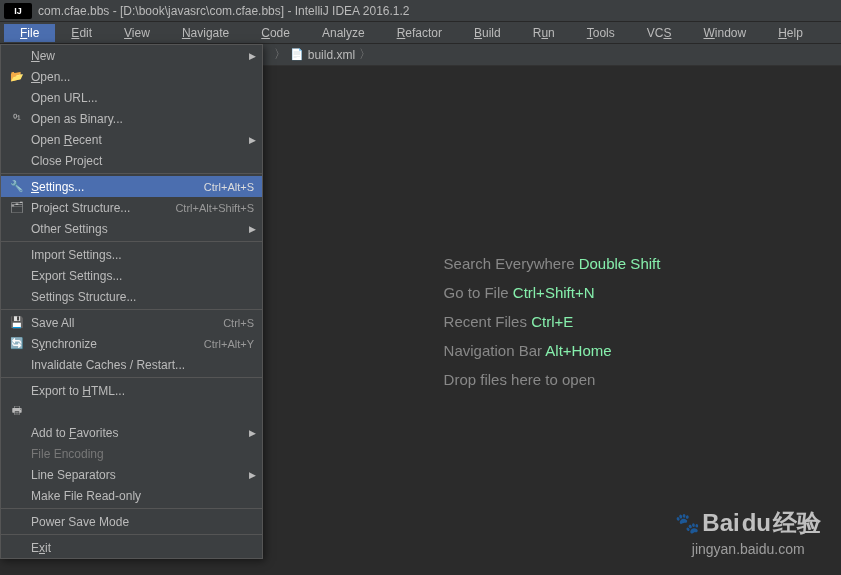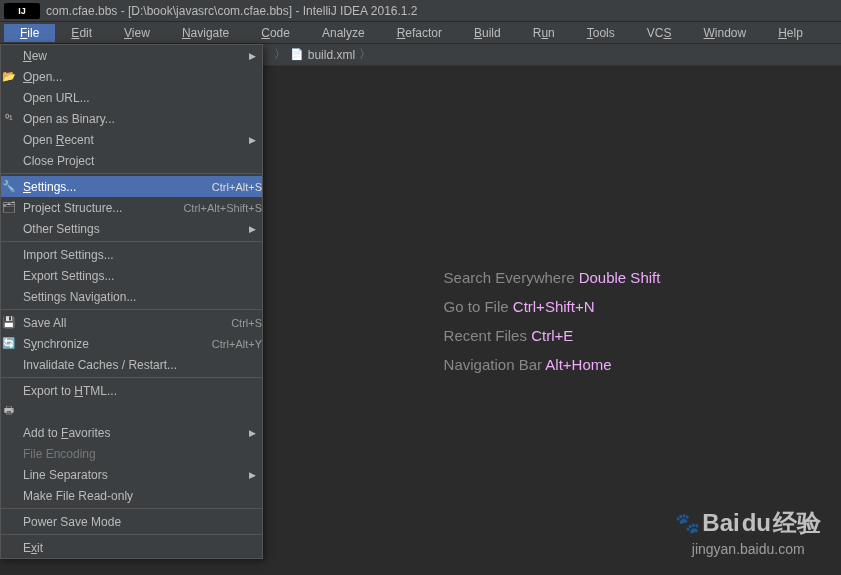--- a/index.html
+++ b/index.html
@@ -1,45 +1,45 @@
 <!DOCTYPE html>
 <html><head>
 <meta charset="utf-8">
 <style>
 * { margin: 0; padding: 0; box-sizing: border-box; font-family: "Segoe UI", Arial, sans-serif; }
 body { width: 841px; height: 575px; background: #2b2b2b; color: #bbbbbb; overflow: hidden; position: relative; }
 
 .titlebar { height: 22px; background: #3c3f41; display: flex; align-items: center; padding: 0 4px; font-size: 12px; color: #bbbbbb; border-bottom: 1px solid #282828; }
-.titlebar-icon { width: 36px; height: 16px; background: #000; color: #fff; font-size: 9px; font-weight: bold; display: flex; align-items: center; justify-content: center; margin-right: 6px; border-radius: 2px; }
+.titlebar-icon { width: 28px; height: 16px; background: #000; color: #fff; font-size: 9px; font-weight: bold; display: flex; align-items: center; justify-content: center; margin-right: 6px; border-radius: 2px; }
 
 .menubar { height: 22px; background: #3c3f41; display: flex; align-items: center; padding: 0 4px; font-size: 12px; border-bottom: 1px solid #282828; }
 .menubar .menu-item { padding: 2px 16px; cursor: pointer; color: #bbbbbb; }
 .menubar .menu-item.open { background: #4b6eaf; color: #fff; }
 .menubar .menu-item u { text-decoration: underline; }
 
 .breadcrumb { height: 22px; background: #3c3f41; display: flex; align-items: center; padding-left: 270px; font-size: 12px; color: #bbbbbb; border-bottom: 1px solid #323232; }
 .breadcrumb .sep { margin: 0 4px; color: #888; }
 .breadcrumb-icon { font-size: 11px; margin-right: 4px; color: #aa8; }
 
 .dropdown { position: absolute; top: 44px; left: 0; width: 263px; background: #3c3f41; border: 1px solid #555; box-shadow: 2px 2px 8px rgba(0,0,0,0.5); font-size: 12px; z-index: 10; }
-.dropdown .item { display: flex; align-items: center; height: 21px; padding: 0 0; cursor: pointer; color: #bbbbbb; position: relative; }
+.dropdown .item { display: flex; align-items: center; height: 21px; padding: 0 8px; cursor: pointer; color: #bbbbbb; position: relative; }
 .dropdown .item.selected { background: #4b6eaf; color: #fff; }
 .dropdown .item.disabled { color: #777; cursor: default; }
 .dropdown .item .icon { width: 16px; margin-right: 6px; display: flex; align-items: center; justify-content: center; font-size: 11px; }
 .dropdown .item .label { flex: 1; }
 .dropdown .item .shortcut { color: #999; font-size: 11px; }
 .dropdown .item.selected .shortcut { color: #ddd; margin-left: 18px; }
 .dropdown .item .arrow { position: absolute; right: 6px; font-size: 9px; }
 .dropdown .sep { height: 1px; background: #555; margin: 2px 0; }
 .dropdown .item u { text-decoration: underline; }
 
 .editor-area { position: absolute; top: 67px; left: 263px; right: 0; bottom: 0; background: #2b2b2b; display: flex; flex-direction: column; align-items: center; justify-content: center; }
 .hints { font-size: 15px; color: #888; }
 .hints .row { margin: 12px 0; }
-.hints .key { color: #f0abfc; }
+.hints .key { color: #86efac; }
 
 .watermark { position: absolute; bottom: 18px; right: 20px; text-align: right; opacity: 0.7; }
 .watermark .logo { font-size: 24px; color: #fff; font-weight: bold; letter-spacing: 0; display: flex; align-items: center; justify-content: flex-end; gap: 2px; }
 .watermark .paw { font-size: 20px; }
 .watermark .cn { font-size: 24px; }
 .watermark .url { font-size: 14px; color: #ccc; margin-top: 2px; text-align: center; }
 </style>
 </head>
 <body>
 
@@ -118,21 +118,21 @@
     <div class="item">
       <span class="icon"></span>
       <span class="label">Import Settings...</span>
     </div>
     <div class="item">
       <span class="icon"></span>
       <span class="label">Export Settings...</span>
     </div>
     <div class="item">
       <span class="icon"></span>
-      <span class="label">Settings Navigation...</span>
+      <span class="label">Settings Structure...</span>
     </div>
     <div class="sep"></div>
     <div class="item">
       <span class="icon">💾</span>
       <span class="label">Save All</span>
       <span class="shortcut">Ctrl+S</span>
     </div>
     <div class="item">
       <span class="icon">🔄</span>
       <span class="label">S<u>y</u>nchronize</span>
@@ -179,20 +179,21 @@
       <span class="label">E<u>x</u>it</span>
     </div>
   </div>
 
 <div class="editor-area">
   <div class="hints" id="hints">
       <div class="row"><span>Search Everywhere</span>  <span class="key">Double Shift</span></div>
       <div class="row"><span>Go to File</span>  <span class="key">Ctrl+Shift+N</span></div>
       <div class="row"><span>Recent Files</span>  <span class="key">Ctrl+E</span></div>
       <div class="row"><span>Navigation Bar</span>  <span class="key">Alt+Home</span></div>
+      <div class="row"><span>Drop files here to open</span></div>
     </div>
 </div>
 
 <div class="watermark">
   <div class="logo">
     <span class="paw">🐾</span>
     <span>Bai</span>
       <span>du</span>
     <span class="cn">经验</span>
   </div>

